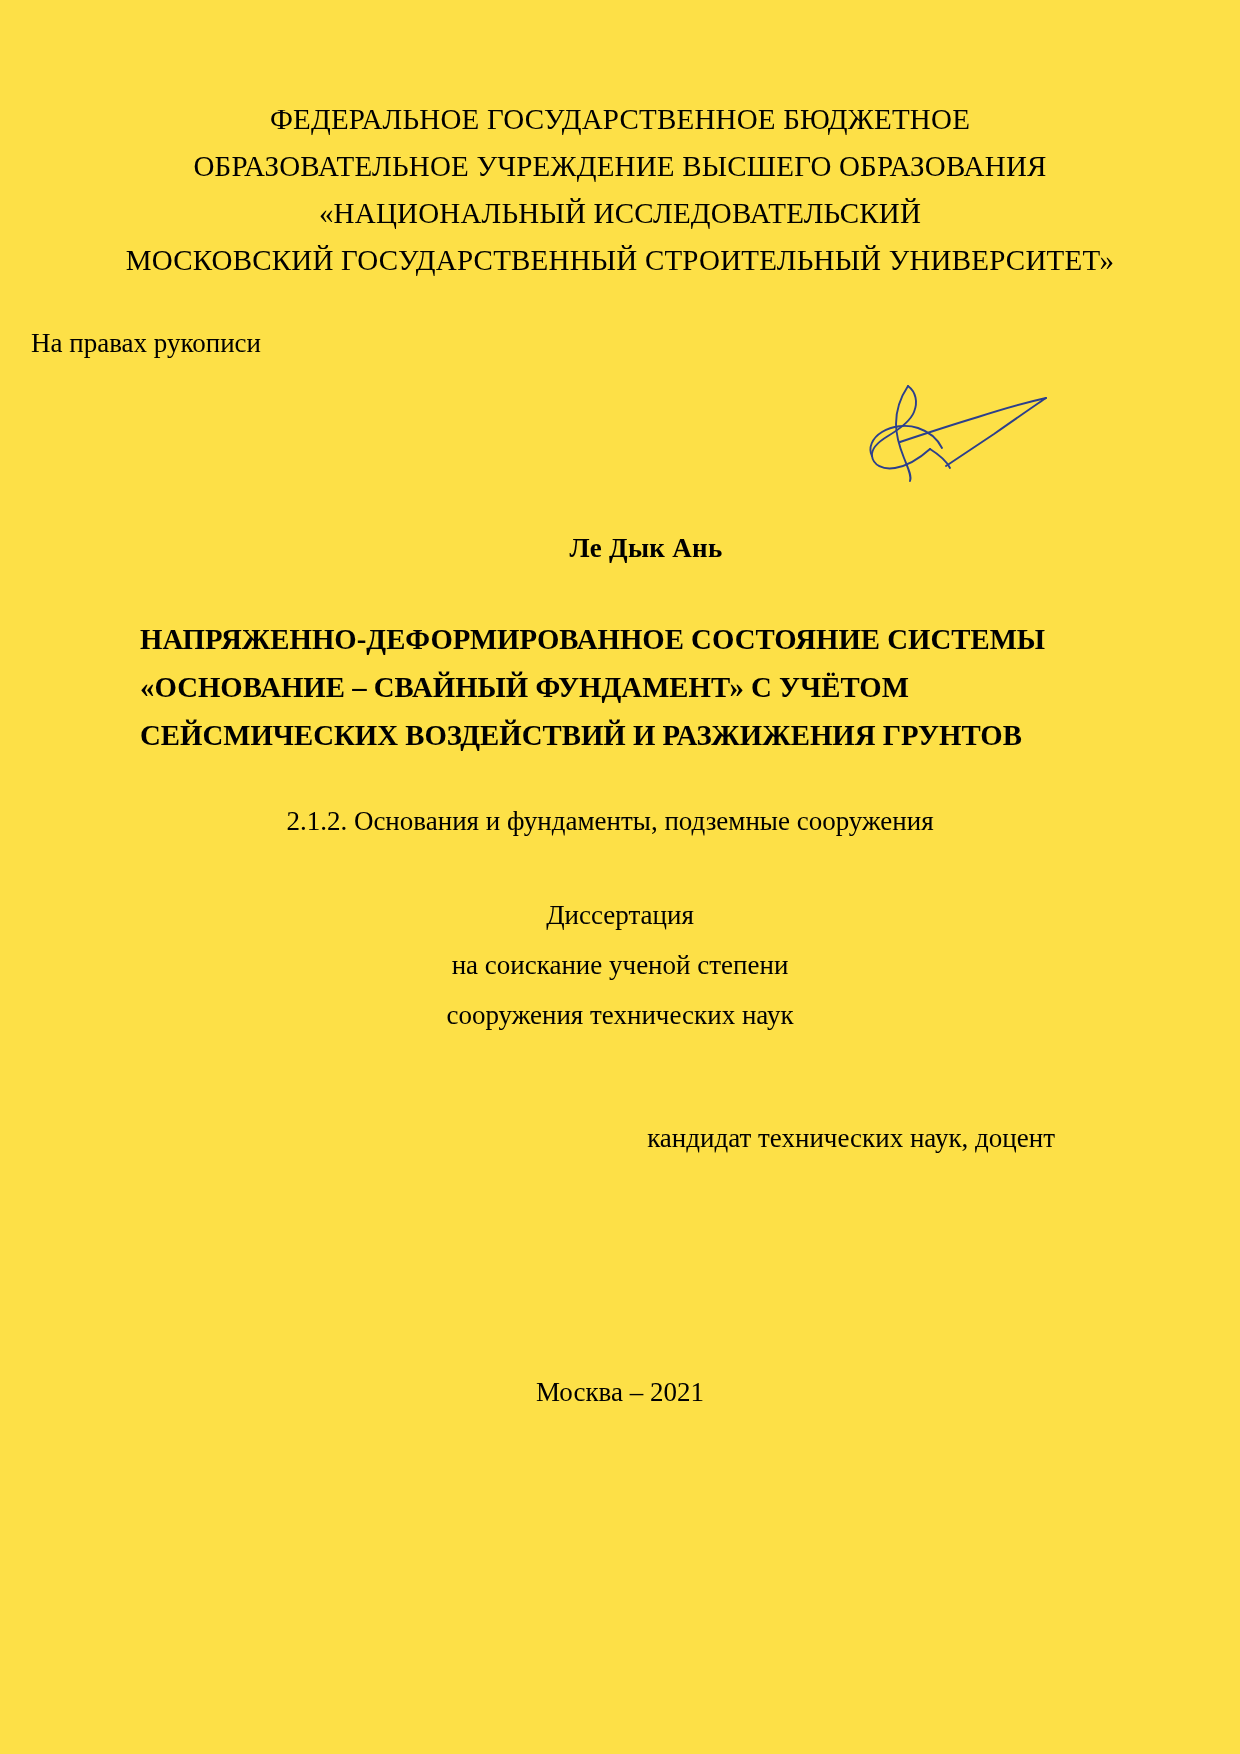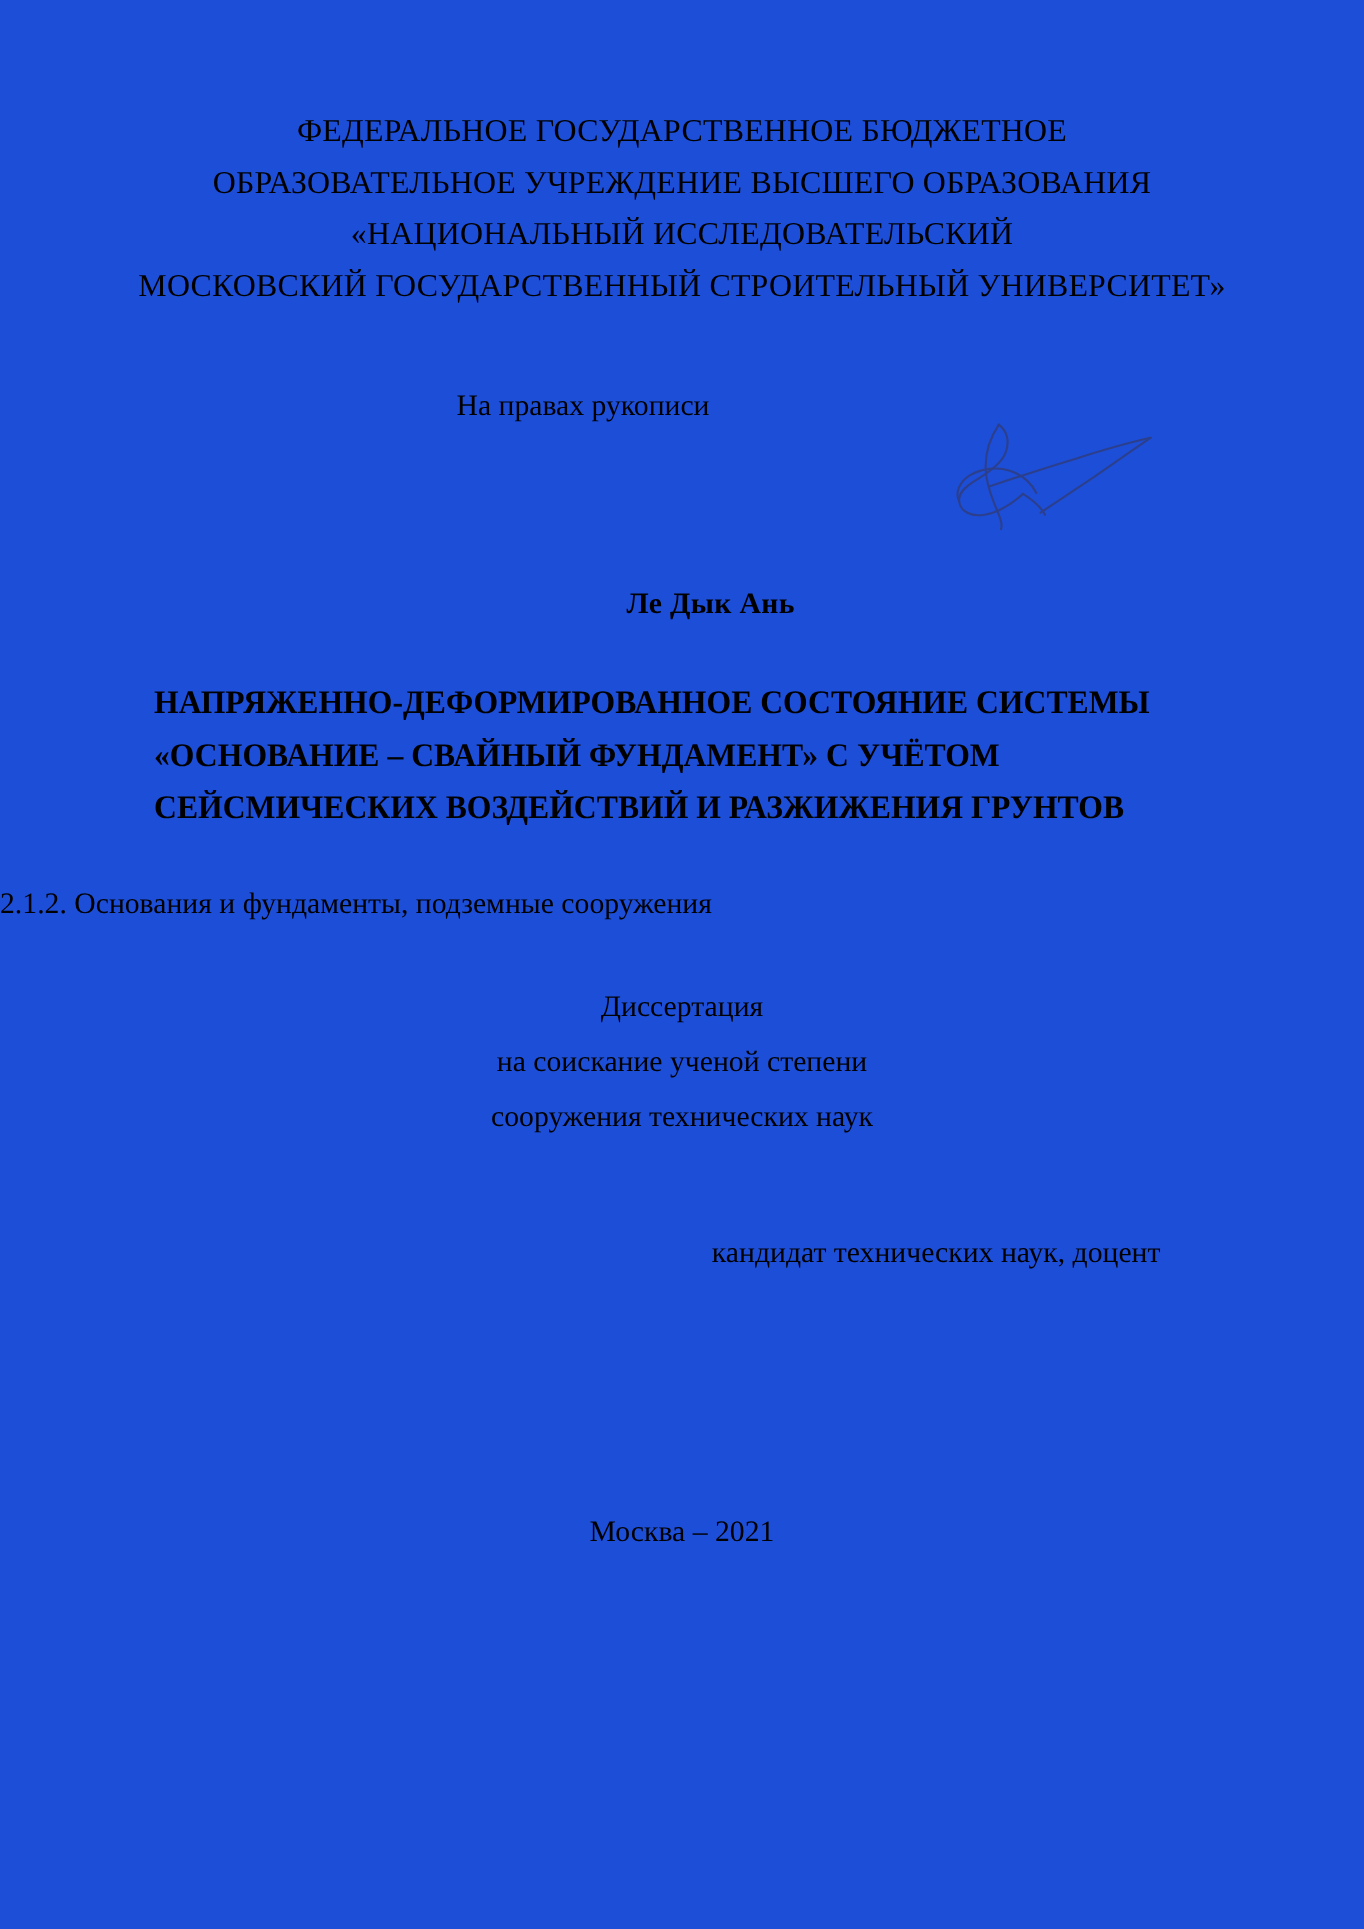--- a/index.html
+++ b/index.html
@@ -10,21 +10,21 @@
   }
   body {
     font-family: "Liberation Serif", "DejaVu Serif", serif;
     color: #000000;
   }
   .page {
     position: relative;
     width: 1240px;
     height: 1754px;
     margin: 0 auto;
-    background: #1d4ed8;
+    background: #fde047;
     overflow: hidden;
     box-sizing: border-box;
   }
 
   
   .org-block {
     position: absolute;
     top: 96px;
     left: 110px;
     width: 1020px;
@@ -33,26 +33,27 @@
   .org-line {
     font-size: 29px;
     line-height: 47px;
     letter-spacing: 0.2px;
     white-space: nowrap;
   }
 
   
   .manuscript-note {
     position: absolute;
-    top: 351px;
+    top: 326px;
     left: 0;
     width: 1060px;
-    text-align: center;
+    text-align: left;
     font-size: 27px;
     line-height: 34px;
+    padding-left: 31px;
   }
 
   
   .signature {
     position: absolute;
     top: 372px;
     left: 838px;
     width: 230px;
     height: 112px;
     pointer-events: none;
@@ -92,20 +93,21 @@
     transform-origin: center;
     white-space: nowrap;
   }
 
   
   .specialty {
     position: absolute;
     top: 803px;
     left: 0;
     width: 1220px;
+    text-align: center;
     font-size: 27px;
     line-height: 36px;
   }
 
   
   .thesis-block {
     position: absolute;
     top: 890px;
     left: 0;
     width: 1240px;

